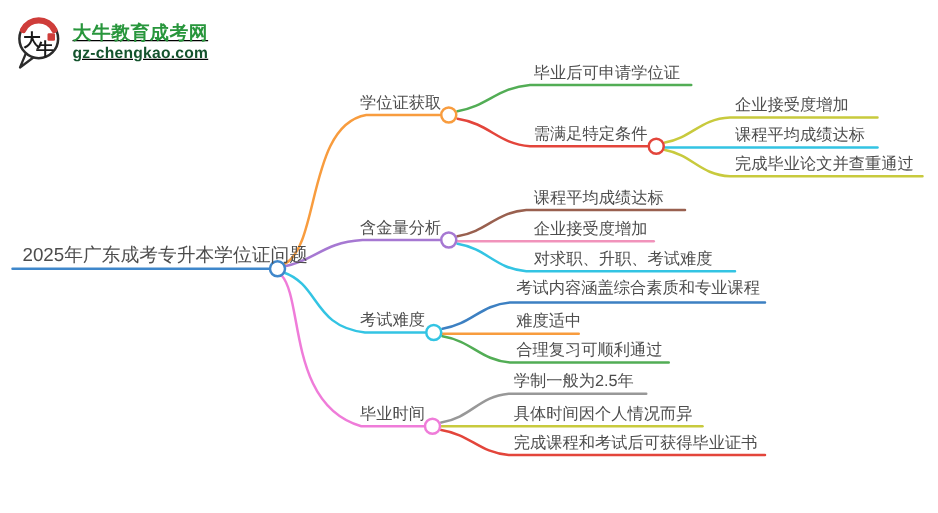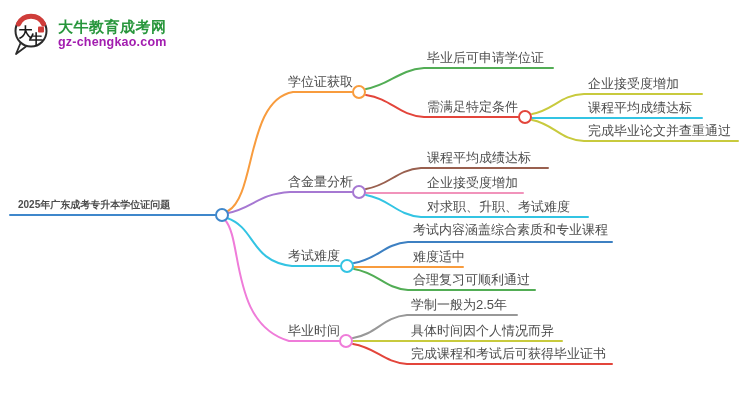--- a/index.html
+++ b/index.html
@@ -16,25 +16,25 @@
   svg.lines circle { fill: #ffffff; stroke-width: 2; }
   .lbl {
     position: absolute;
     transform: translateY(-100%);
     padding-bottom: 3px;
     font-size: 13px;
     line-height: 15px;
     color: #4d4d4d;
     white-space: nowrap;
   }
-  .lbl.root { font-size: 10px; font-weight: bold; }
+  .lbl.root { font-size: 15px; }
   
   .logo { position: absolute; left: 12px; top: 13px; display: flex; align-items: flex-start; }
   .logo-icon { width: 38px; height: 44px; }
-  .logo-texts { margin-left: 8px; padding-top: 5px; }
+  .logo-texts { margin-left: 8px; padding-top: 5px; text-decoration: underline; }
   .logo-title { font-size: 15px; font-weight: bold; letter-spacing: 0.5px; line-height: 17px; }
   .logo-domain { font-size: 12.5px; font-weight: bold; line-height: 15px; letter-spacing: 0.2px; }
 </style>
 </head>
 <body>
 
 <div class="stage">
 
   <svg class="lines" width="750" height="410" viewBox="0 0 750 410">
 
@@ -77,21 +77,21 @@
     <svg class="logo-icon" viewBox="0 0 38 44">
       <path d="M9 29 L4 41 L16 32 Z" fill="#ffffff" stroke="#2b2b2b" stroke-width="1.8" stroke-linejoin="round"></path>
       <circle cx="19" cy="18" r="15.5" fill="#ffffff" stroke="#2b2b2b" stroke-width="2"></circle>
       <path d="M 6.5 11 A 14 14 0 0 1 31.5 11" fill="none" stroke="#cf3d3a" stroke-width="5" stroke-linecap="round"></path>
       <text x="6.5" y="24" font-size="14" font-weight="bold" fill="#1a1a1a">大</text>
       <text x="17" y="31" font-size="14" font-weight="bold" fill="#1a1a1a">牛</text>
       <rect x="26" y="13.5" width="6" height="6" rx="1" fill="#cf3d3a"></rect>
     </svg>
     <div class="logo-texts">
       <div class="logo-title" style="color:#28963c">大牛教育成考网</div>
-      <div class="logo-domain" style="color:#a21caf">gz-chengkao.com</div>
+      <div class="logo-domain" style="color:#14532d">gz-chengkao.com</div>
     </div>
   </div>
 
   <div class="lbl root" style="left:18px; top:215px">2025年广东成考专升本学位证问题</div>
 
   <div class="lbl" style="left:288px; top:92px">学位证获取</div>
   <div class="lbl" style="left:427px; top:117px">需满足特定条件</div>
   <div class="lbl" style="left:427px; top:68px">毕业后可申请学位证</div>
   <div class="lbl" style="left:588px; top:94px">企业接受度增加</div>
   <div class="lbl" style="left:588px; top:118px">课程平均成绩达标</div>

